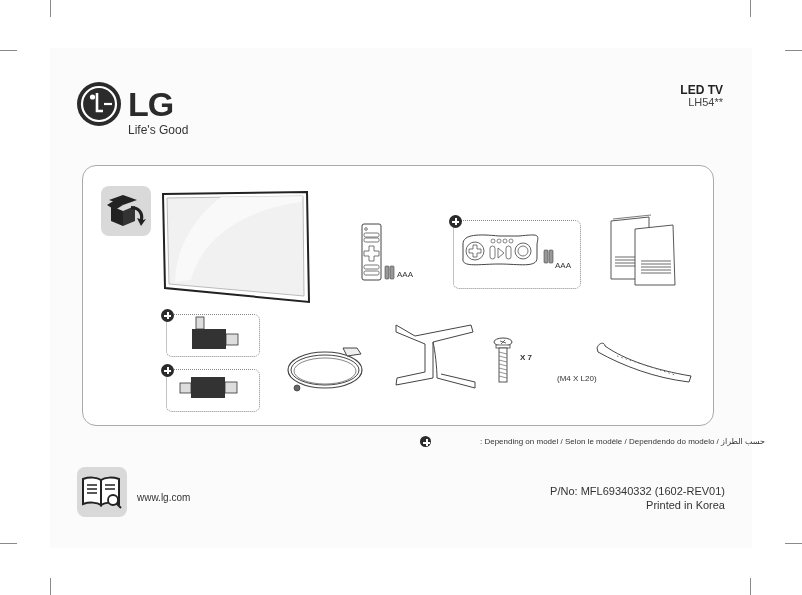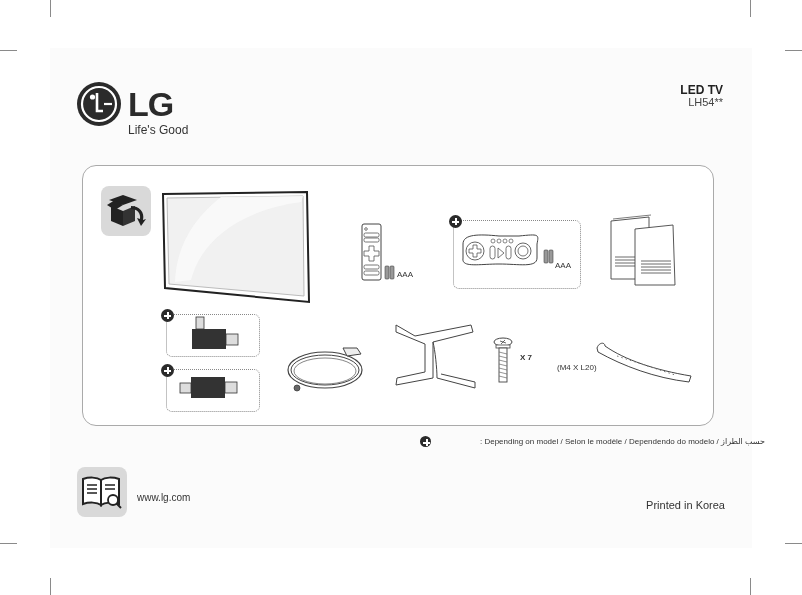--- a/index.html
+++ b/index.html
@@ -177,21 +177,21 @@
   <div class="abs" style="left:493px;top:336px;">
     <svg width="22" height="50" viewBox="0 0 22 50">
       <ellipse cx="10" cy="6" rx="9" ry="4" fill="#fff" stroke="#444" stroke-width="1"></ellipse>
       <path d="M7 5 L13 7 M12 4 L8 8" stroke="#444" stroke-width="0.8"></path>
       <rect x="3" y="9" width="14" height="3" fill="#fff" stroke="#444" stroke-width="0.8"></rect>
       <rect x="6" y="12" width="8" height="34" fill="#fff" stroke="#444" stroke-width="0.9"></rect>
       <path d="M6 16 L14 18 M6 20 L14 22 M6 24 L14 26 M6 28 L14 30 M6 32 L14 34 M6 36 L14 38 M6 40 L14 42" stroke="#666" stroke-width="0.7"></path>
     </svg>
   </div>
   <div class="label-sm" style="left:520px;top:353px;font-weight:bold;">X 7</div>
-  <div class="label-sm" style="left:517px;top:363px;padding-left:40px;">(M4 X L20)</div>
+  <div class="label-sm" style="left:517px;top:374px;padding-left:40px;">(M4 X L20)</div>
 
   <div class="abs" style="left:595px;top:340px;">
     <svg width="100" height="45" viewBox="0 0 100 45">
       <path d="M2 8 C4 2, 10 2, 10 6 C30 20, 60 30, 96 36 L94 42 C60 38, 28 26, 3 12 Z" fill="#fff" stroke="#444" stroke-width="1"></path>
       <path d="M22 16 L80 35" stroke="#777" stroke-width="1" stroke-dasharray="1.5 3"></path>
     </svg>
   </div>
 
   <div class="plus" style="left:420px;top:436px;width:11px;height:11px;"></div>
   <div class="note" style="left:432px;margin-left:48px;">: Depending on model / Selon le modèle / Dependendo do modelo / حسب الطراز</div>
@@ -199,14 +199,15 @@
   <div class="tile" style="left:77px;top:467px;width:50px;height:50px;">
     <svg width="50" height="50" viewBox="0 0 50 50">
       <path d="M6 12 C12 10, 20 10, 24 13 L24 38 C20 35, 12 35, 6 37 Z" fill="#fff" stroke="#222" stroke-width="2"></path>
       <path d="M24 13 C28 10, 36 10, 42 12 L42 37 C36 35, 28 35, 24 38 Z" fill="#fff" stroke="#222" stroke-width="2"></path>
       <path d="M10 18 h10 M10 22 h10 M10 26 h10 M28 18 h10 M28 22 h10" stroke="#222" stroke-width="1.6"></path>
       <circle cx="36" cy="33" r="5" fill="#fff" stroke="#222" stroke-width="1.8"></circle>
       <path d="M39.5 36.5 L44 41" stroke="#222" stroke-width="2"></path>
     </svg>
   </div>
   <div class="url">www.lg.com</div>
+  <div class="pn">P/No: MFL69340332 (1602-REV01)</div>
   <div class="printed">Printed in Korea</div>
 </div>
 
 </body></html>

